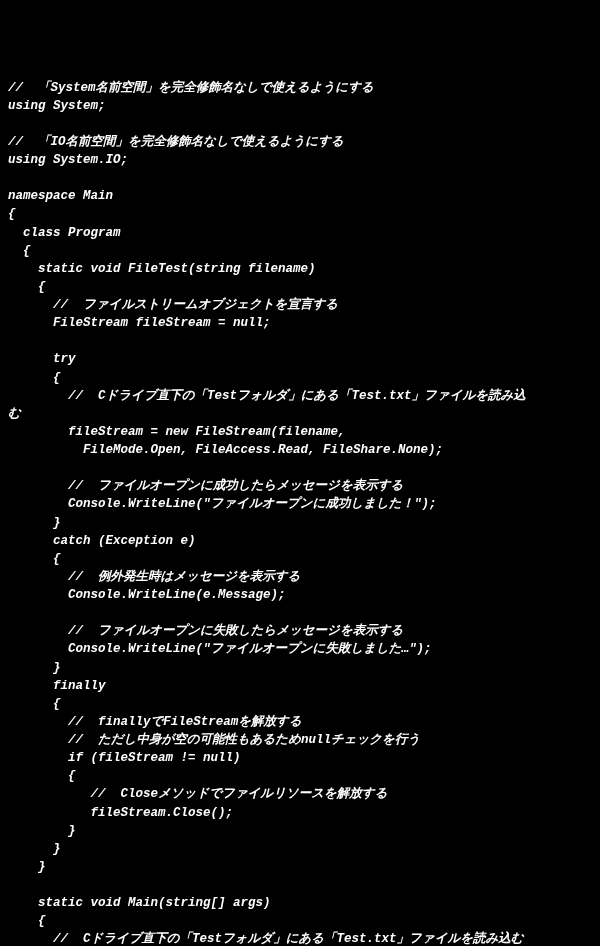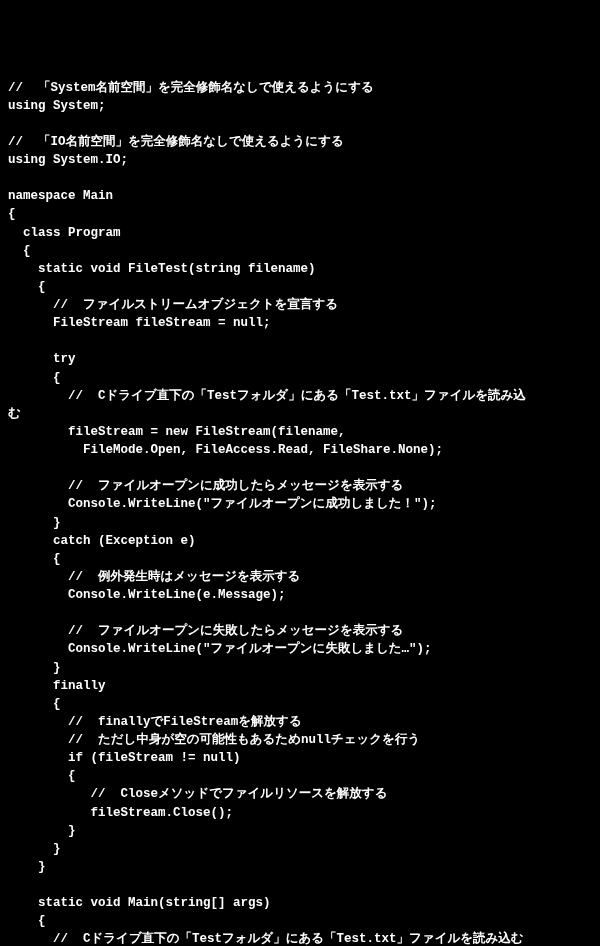--- a/index.html
+++ b/index.html
@@ -13,20 +13,21 @@
       font-family: "Consolas", "Courier New", monospace;
       font-size: 12.5px;
       line-height: 1.45;
       padding: 6px 8px;
       width: 600px;
       font-weight: bold;
       white-space: pre;
     }
     .code-line {
       display: block;
+      font-style: italic;
     }
   </style>
 </head>
 <body>
 
 
 
 <div id="code-container"><span class="code-line">//  「System名前空間」を完全修飾名なしで使えるようにする</span><span class="code-line">using System;</span><span class="code-line">&nbsp;</span><span class="code-line">//  「IO名前空間」を完全修飾名なしで使えるようにする</span><span class="code-line">using System.IO;</span><span class="code-line">&nbsp;</span><span class="code-line">namespace Main</span><span class="code-line">{</span><span class="code-line">  class Program</span><span class="code-line">  {</span><span class="code-line">    static void FileTest(string filename)</span><span class="code-line">    {</span><span class="code-line">      //  ファイルストリームオブジェクトを宣言する</span><span class="code-line">      FileStream fileStream = null;</span><span class="code-line">&nbsp;</span><span class="code-line">      try</span><span class="code-line">      {</span><span class="code-line">        //  Cドライブ直下の「Testフォルダ」にある「Test.txt」ファイルを読み込</span><span class="code-line">む</span><span class="code-line">        fileStream = new FileStream(filename,</span><span class="code-line">          FileMode.Open, FileAccess.Read, FileShare.None);</span><span class="code-line">&nbsp;</span><span class="code-line">        //  ファイルオープンに成功したらメッセージを表示する</span><span class="code-line">        Console.WriteLine("ファイルオープンに成功しました！");</span><span class="code-line">      }</span><span class="code-line">      catch (Exception e)</span><span class="code-line">      {</span><span class="code-line">        //  例外発生時はメッセージを表示する</span><span class="code-line">        Console.WriteLine(e.Message);</span><span class="code-line">&nbsp;</span><span class="code-line">        //  ファイルオープンに失敗したらメッセージを表示する</span><span class="code-line">        Console.WriteLine("ファイルオープンに失敗しました…");</span><span class="code-line">      }</span><span class="code-line">      finally</span><span class="code-line">      {</span><span class="code-line">        //  finallyでFileStreamを解放する</span><span class="code-line">        //  ただし中身が空の可能性もあるためnullチェックを行う</span><span class="code-line">        if (fileStream != null)</span><span class="code-line">        {</span><span class="code-line">           //  Closeメソッドでファイルリソースを解放する</span><span class="code-line">           fileStream.Close();</span><span class="code-line">        }</span><span class="code-line">      }</span><span class="code-line">    }</span><span class="code-line">&nbsp;</span><span class="code-line">    static void Main(string[] args)</span><span class="code-line">    {</span><span class="code-line">      //  Cドライブ直下の「Testフォルダ」にある「Test.txt」ファイルを読み込む</span></div>
 
 

